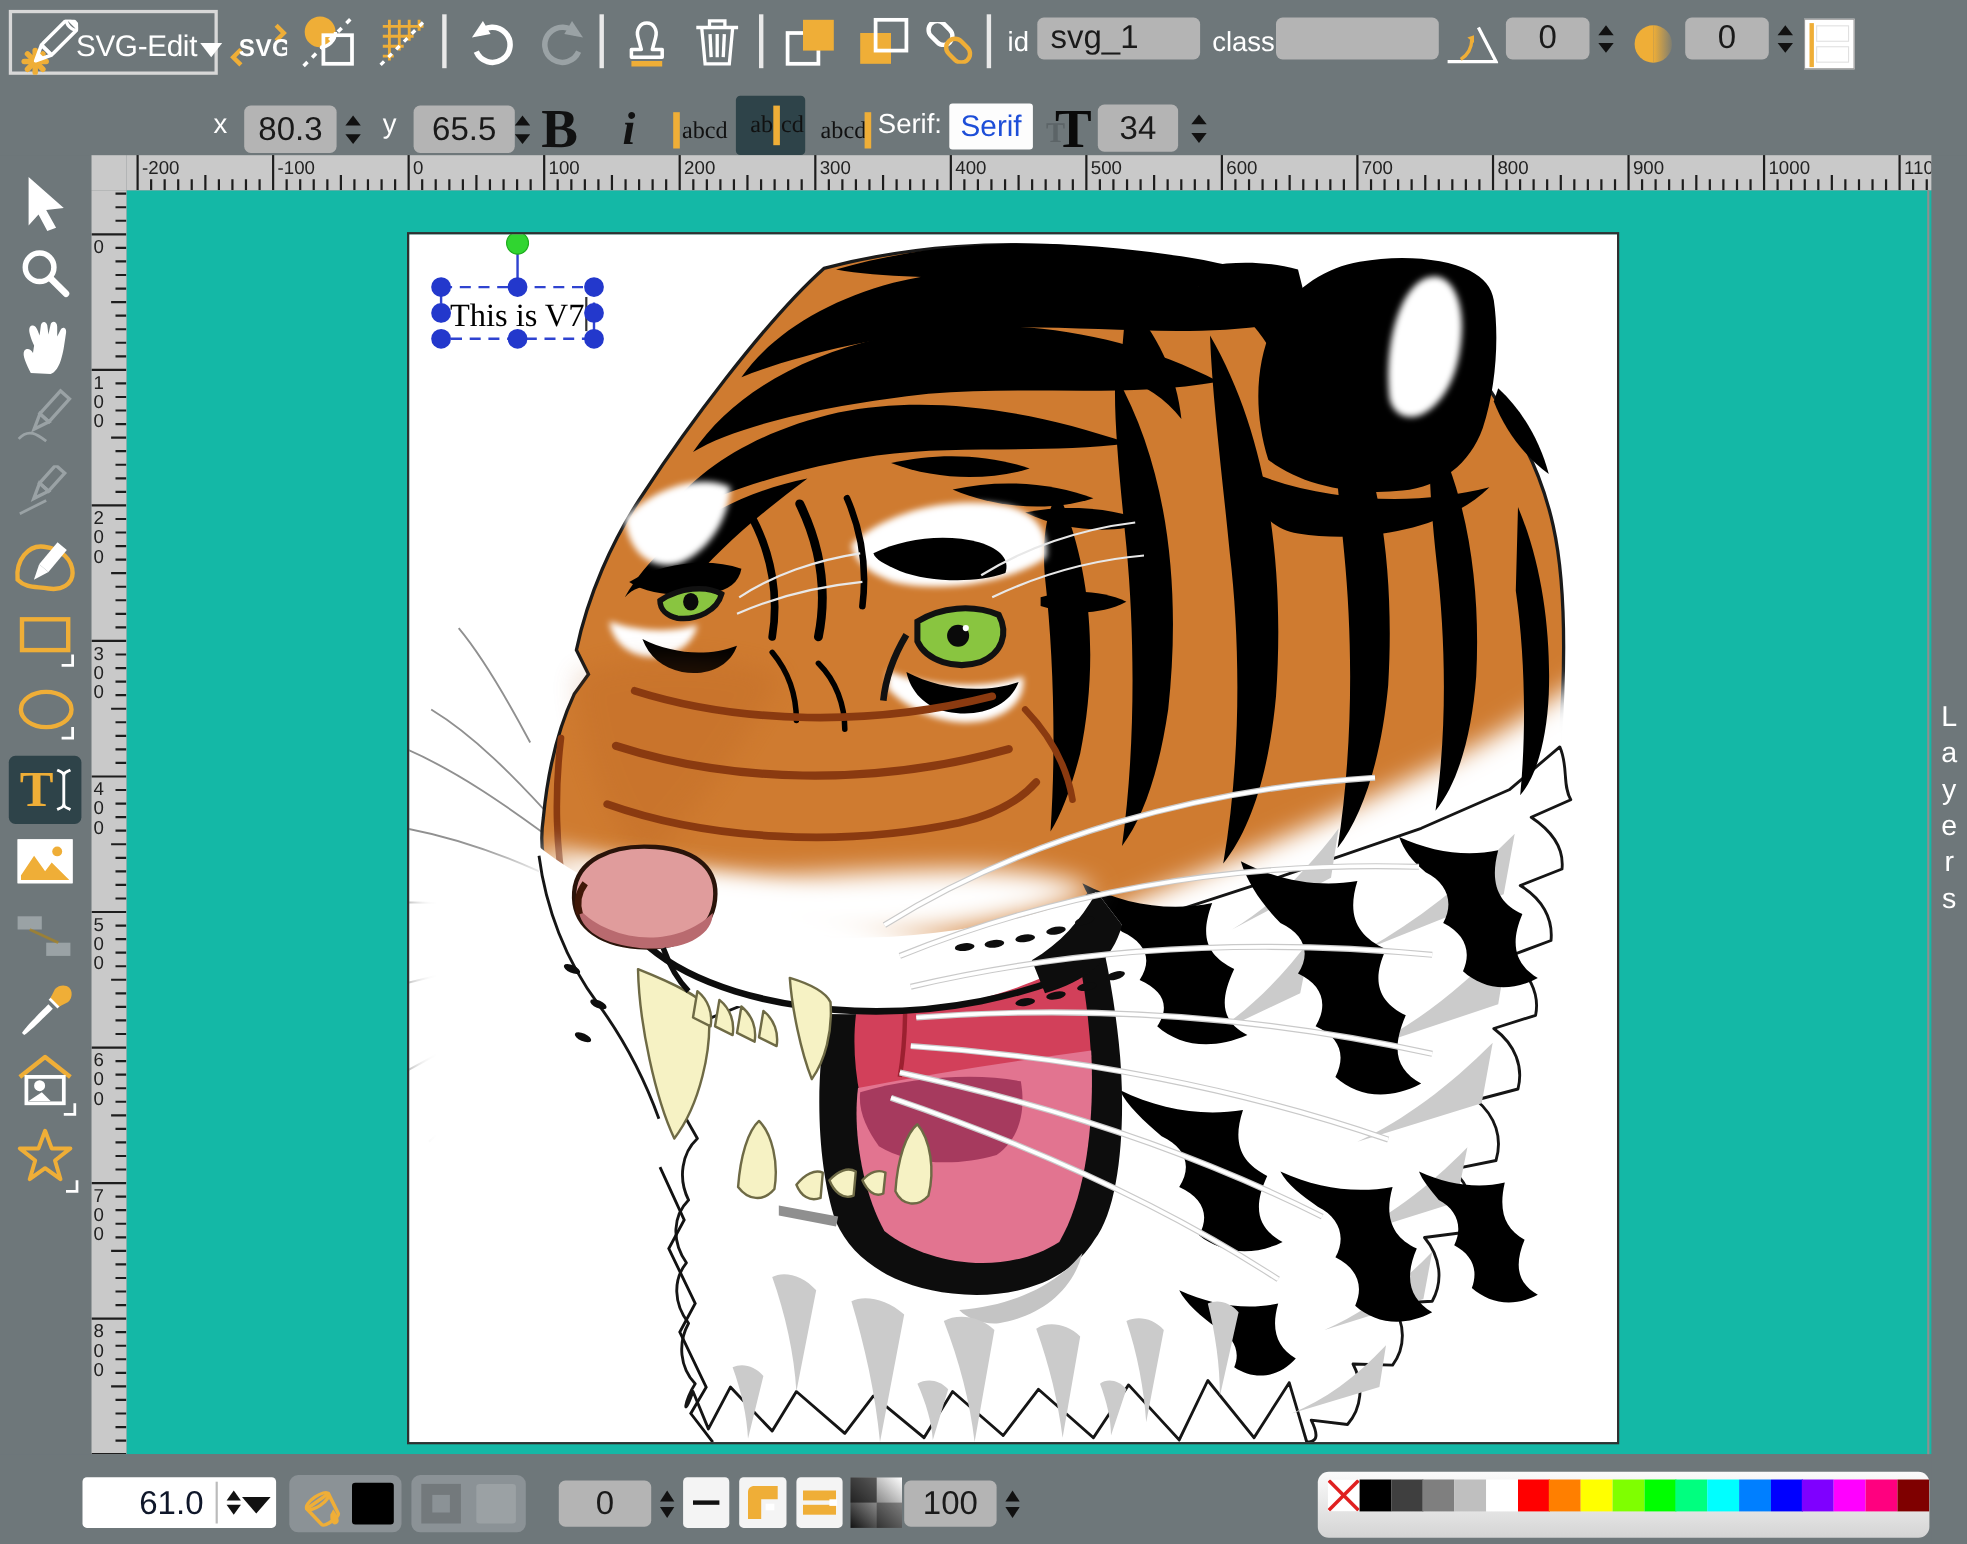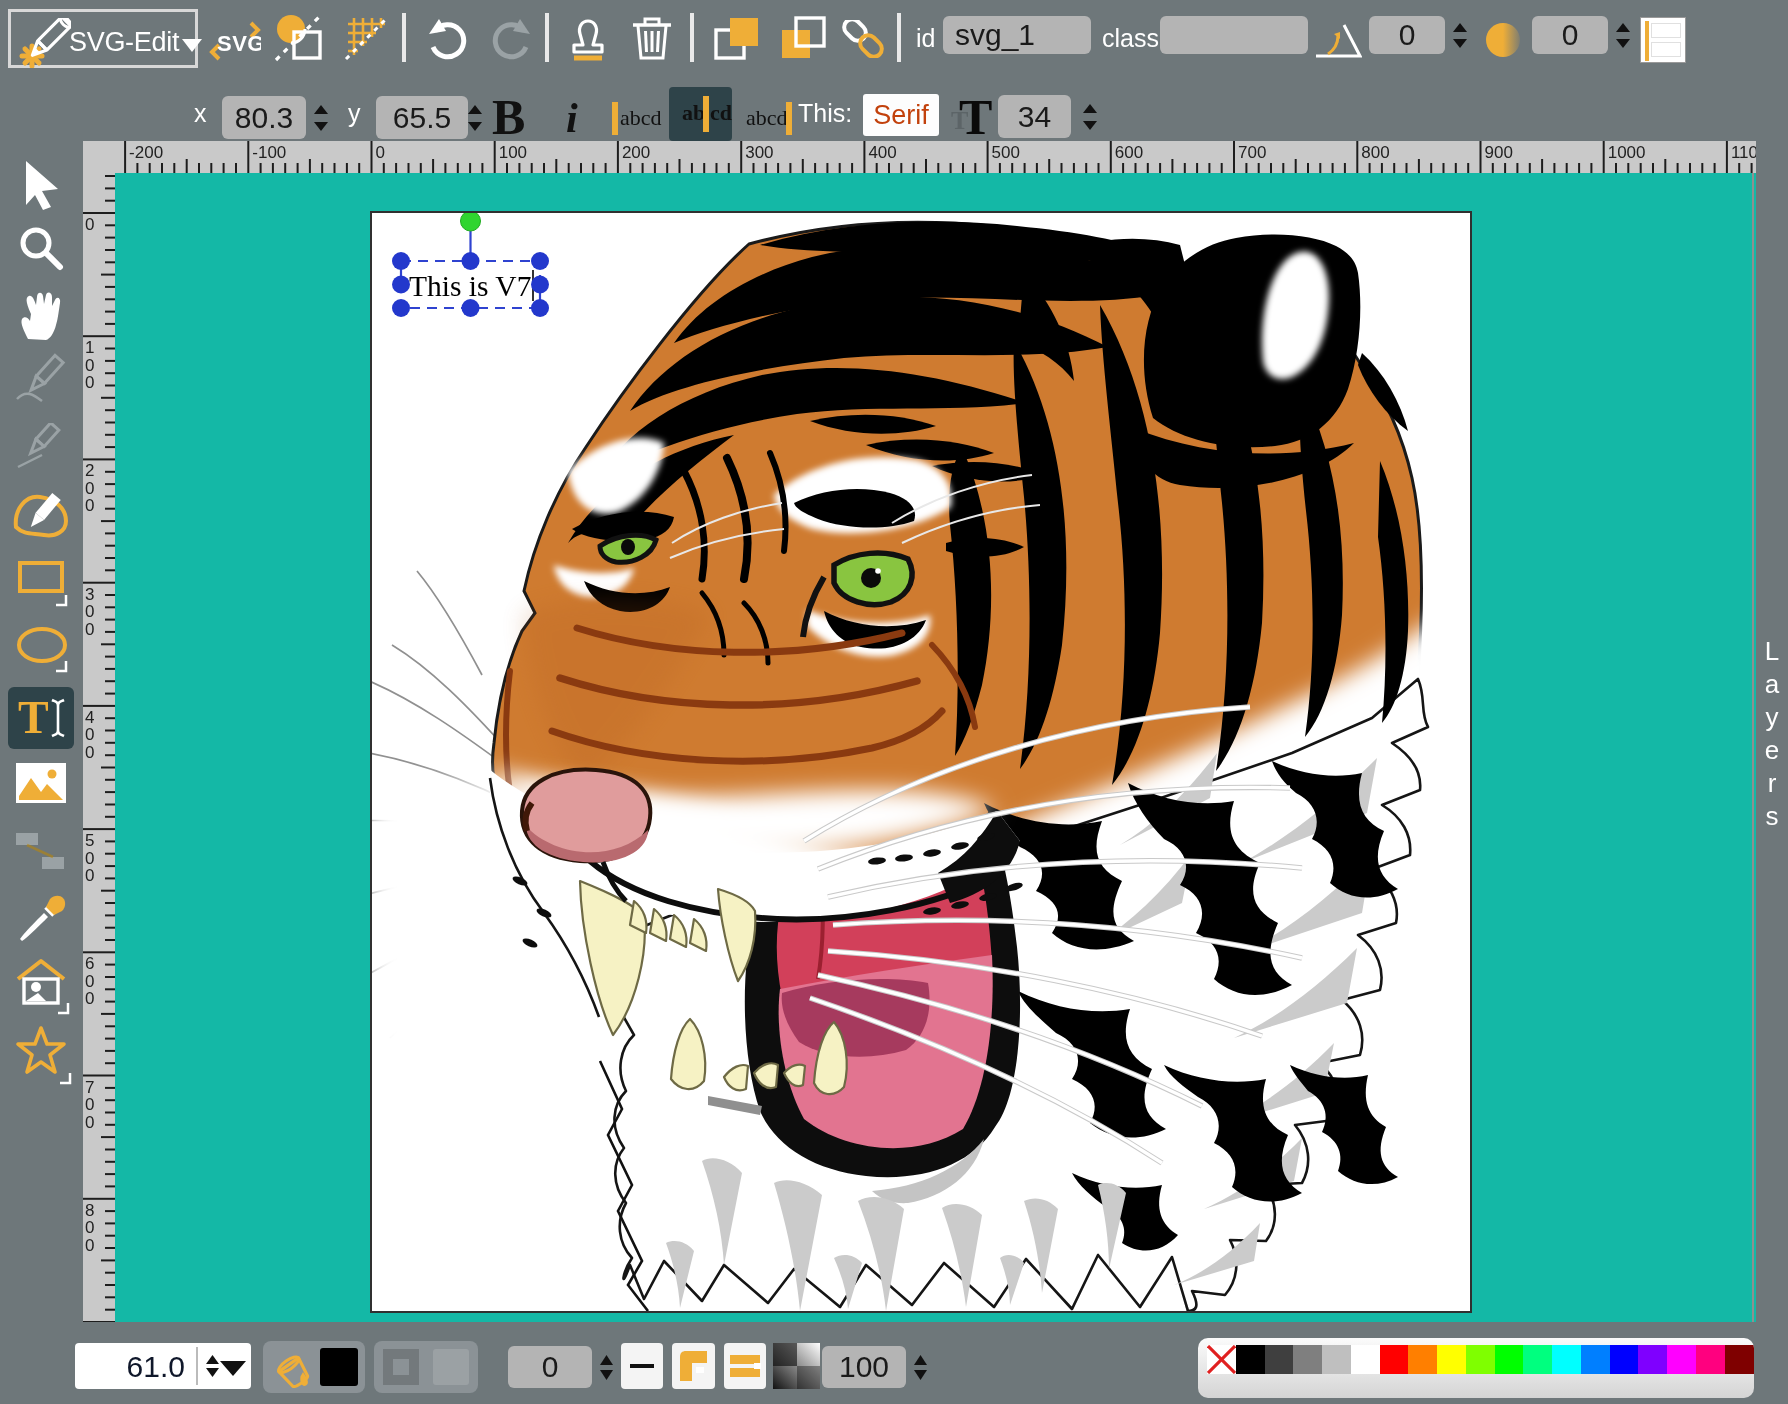--- a/index.html
+++ b/index.html
@@ -179,31 +179,31 @@
           <path d="M2 2 L16 2 L9 11 Z" fill="#111"></path>
         </svg>
     </div>
     <span class="abs" style="left:492px;top:88px;font-family:'Liberation Serif',serif;font-weight:bold;font-size:50px;color:#111;">B</span>
     <span class="abs" style="left:566px;top:94px;font-family:'Liberation Serif',serif;font-style:italic;font-weight:bold;font-size:42px;color:#111;">i</span>
 
     <div class="abs" style="left:608px;top:100px;width:52px;height:38px;">
       <div class="abs" style="left:4px;top:2px;width:6px;height:33px;background:#efae37;"></div>
       <span class="abs" style="left:12px;top:5px;font-family:'Liberation Serif',serif;font-size:22px;color:#111;">abcd</span>
     </div>
-    <div class="abs" style="left:669px;top:87px;width:63px;height:54px;background:#2e4349;border-radius:4px;font-weight:bold;">
+    <div class="abs" style="left:669px;top:87px;width:63px;height:54px;background:#2e4349;border-radius:4px;">
       <span class="abs" style="left:13px;top:13px;font-family:'Liberation Serif',serif;font-size:22px;color:#111;">ab</span>
       <div class="abs" style="left:34px;top:9px;width:6px;height:36px;background:#efae37;"></div>
       <span class="abs" style="left:41px;top:13px;font-family:'Liberation Serif',serif;font-size:22px;color:#111;">cd</span>
     </div>
     <div class="abs" style="left:742px;top:100px;width:52px;height:38px;">
       <span class="abs" style="left:4px;top:5px;font-family:'Liberation Serif',serif;font-size:22px;color:#111;">abcd</span>
       <div class="abs" style="left:44px;top:2px;width:6px;height:33px;background:#efae37;"></div>
     </div>
-    <span class="lbl abs" style="left:798px;top:99px;">This:</span>
-    <div class="abs" style="left:863px;top:94px;width:76px;height:42px;background:#fdfdfd;border-radius:3px;display:flex;align-items:center;justify-content:center;font-size:27px;color:#c2410c;">Serif</div>
+    <span class="lbl abs" style="left:798px;top:99px;">Serif:</span>
+    <div class="abs" style="left:863px;top:94px;width:76px;height:42px;background:#fdfdfd;border-radius:3px;display:flex;align-items:center;justify-content:center;font-size:27px;color:#1d4ed8;">Serif</div>
     <span class="abs" style="left:951px;top:106px;font-family:'Liberation Serif',serif;font-size:26px;color:#5c6467;font-weight:bold;">T</span>
     <span class="abs" style="left:959px;top:88px;font-family:'Liberation Serif',serif;font-size:50px;color:#0a0a0a;font-weight:bold;">T</span>
     <div class="in" style="left:998px;top:95px;width:73px;height:43px;">34</div>
     <div class="spin" style="left:1077px;top:95px;height:43px;">
       <svg width="18" height="13">
           <path d="M9 2 L16 11 L2 11 Z" fill="#111"></path>
         </svg>
       <svg width="18" height="13" style="margin-top:4px;">
           <path d="M2 2 L16 2 L9 11 Z" fill="#111"></path>
         </svg>

